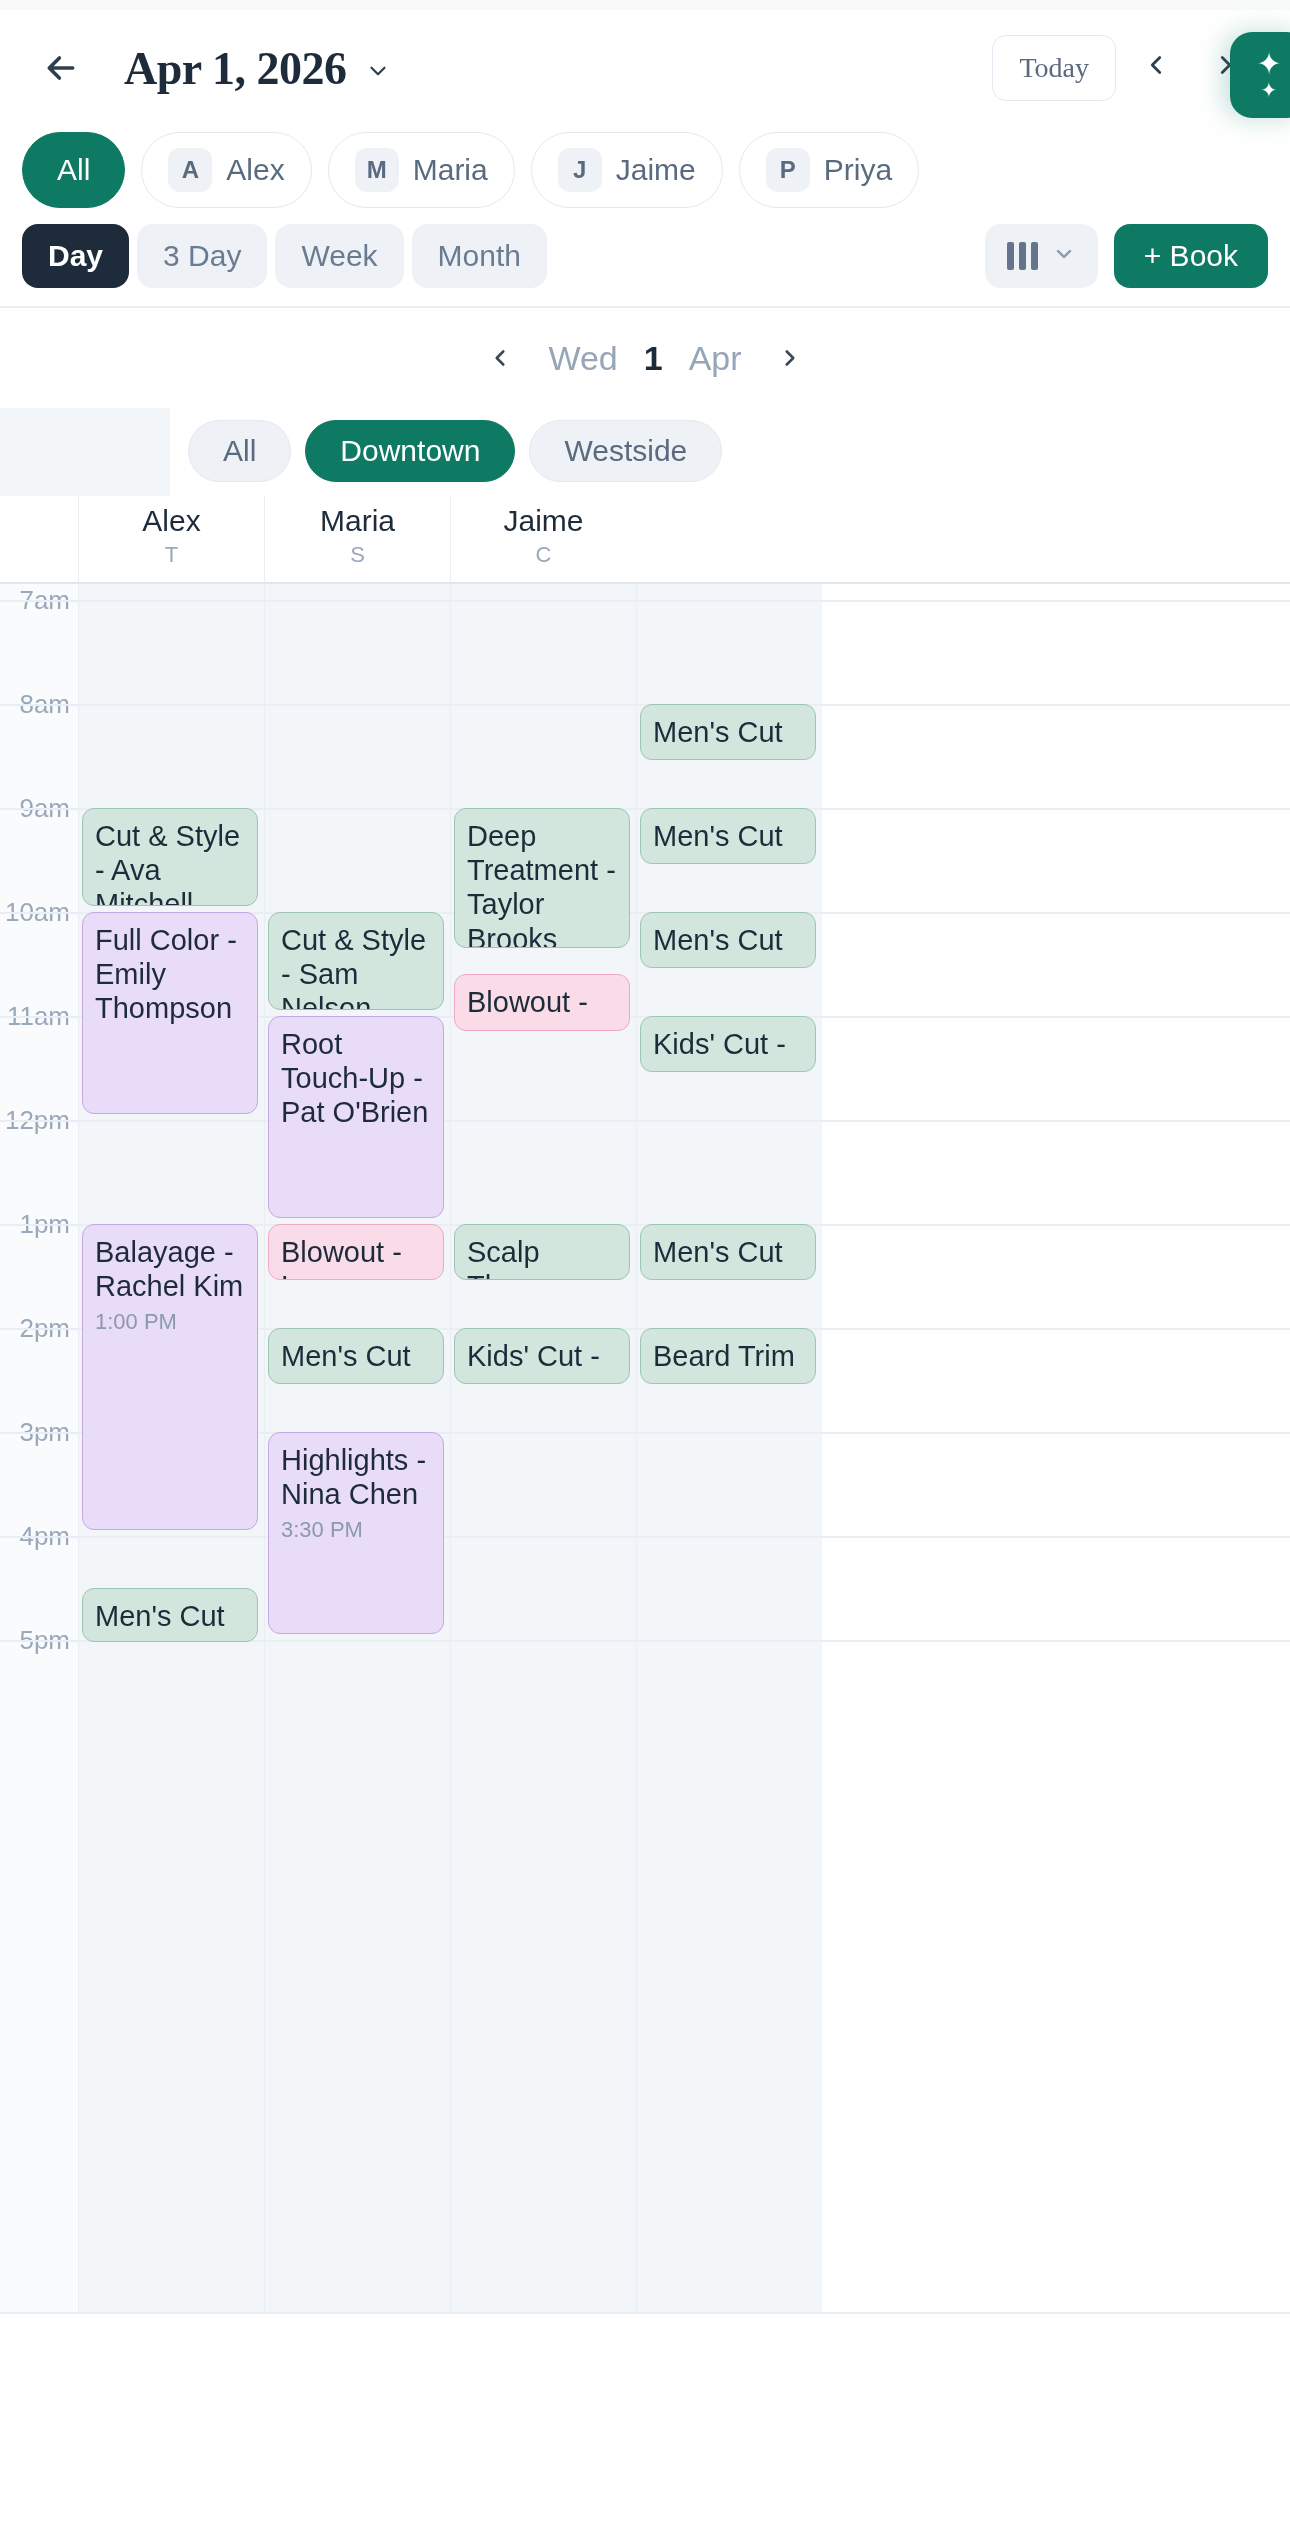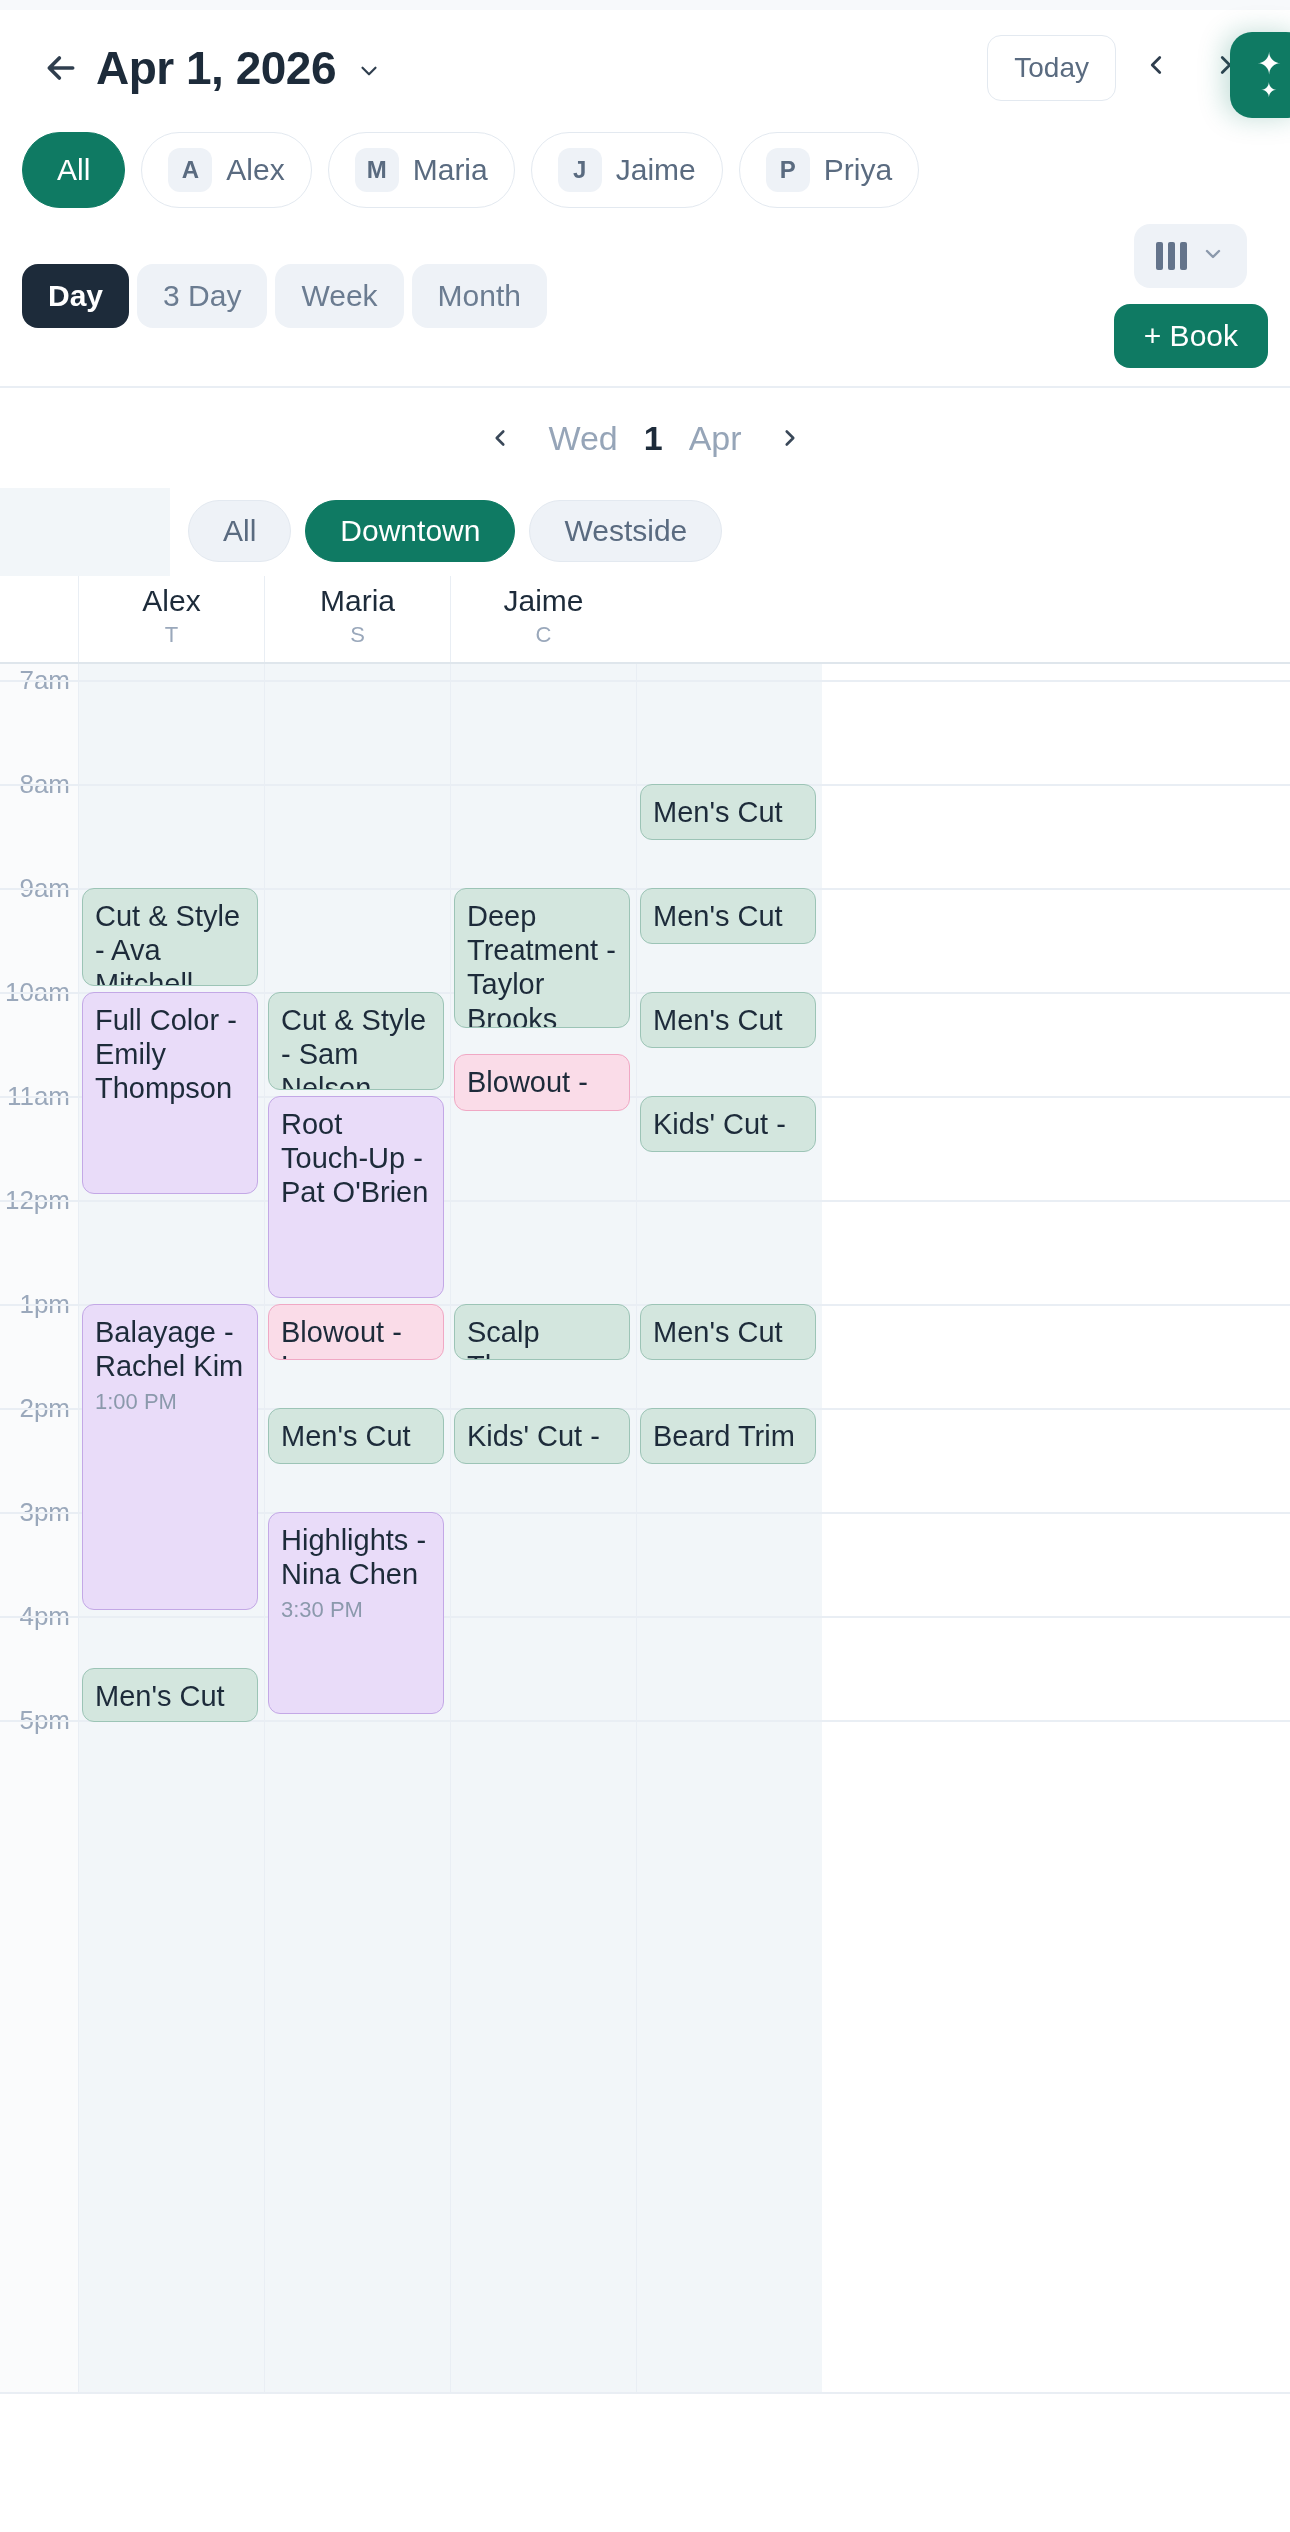--- a/index.html
+++ b/index.html
@@ -10,21 +10,21 @@
     overflow: hidden;
   }
   .app { position: relative; width: 1290px; height: 2532px; background:#fff; }
 
   
   .status-strip { height: 10px; background:#f7f9fb; }
 
   
   .header {
     height: 116px; display:flex; align-items:center;
-    padding: 0 34px; gap: 8px; background:#fff; position:relative;
+    padding: 0 34px; gap: 36px; background:#fff; position:relative;font-family:Liberation Serif, serif;
   }
   .back-arrow { width:54px; height:54px; display:flex; align-items:center; justify-content:center; cursor:pointer; }
   .back-arrow svg { width:40px; height:40px; }
   .page-title {
     font-size: 46px; font-weight: 700; color:#1d2b3a; letter-spacing:-0.5px;
     white-space:nowrap;
   }
   .title-caret { margin-left: 8px; display:inline-flex; align-items:center; }
   .title-caret svg { width:26px; height:26px; }
   .header-right { margin-left:auto; display:flex; gap:10px; }
@@ -64,21 +64,21 @@
   .view-row {
     display:flex; align-items:center; gap:8px; padding: 16px 22px 18px 22px;
     border-bottom: 2px solid #e9eef4;
   }
   .seg {
     height:64px; border-radius:16px; background:#eef2f7; color:#6b7c91;
     display:flex;align-items:center;justify-content:center; padding:0 26px;
     font-size:30px; cursor:pointer; white-space:nowrap;
   }
   .seg.active { background:#1d2b3a; color:#fff; font-weight:600; }
-  .view-right { margin-left:auto; display:flex; align-items:center; gap:16px;flex-direction:column; }
+  .view-right { margin-left:auto; display:flex; align-items:center; gap:16px; }
   .cols-btn {
     height:64px; border-radius:16px; background:#eef2f7;
     display:flex;align-items:center;gap:14px; padding:0 22px; cursor:pointer;
   }
   .cols-glyph { display:flex; gap:5px; }
   .cols-glyph i { display:block; width:7px;height:28px;background:#64748b;border-radius:2px; }
   .cols-btn svg { width:24px;height:24px; }
   .book-btn {
     height:64px; border-radius:16px; background:#0f7a63; color:#fff;
     display:flex;align-items:center;justify-content:center; padding:0 30px;

